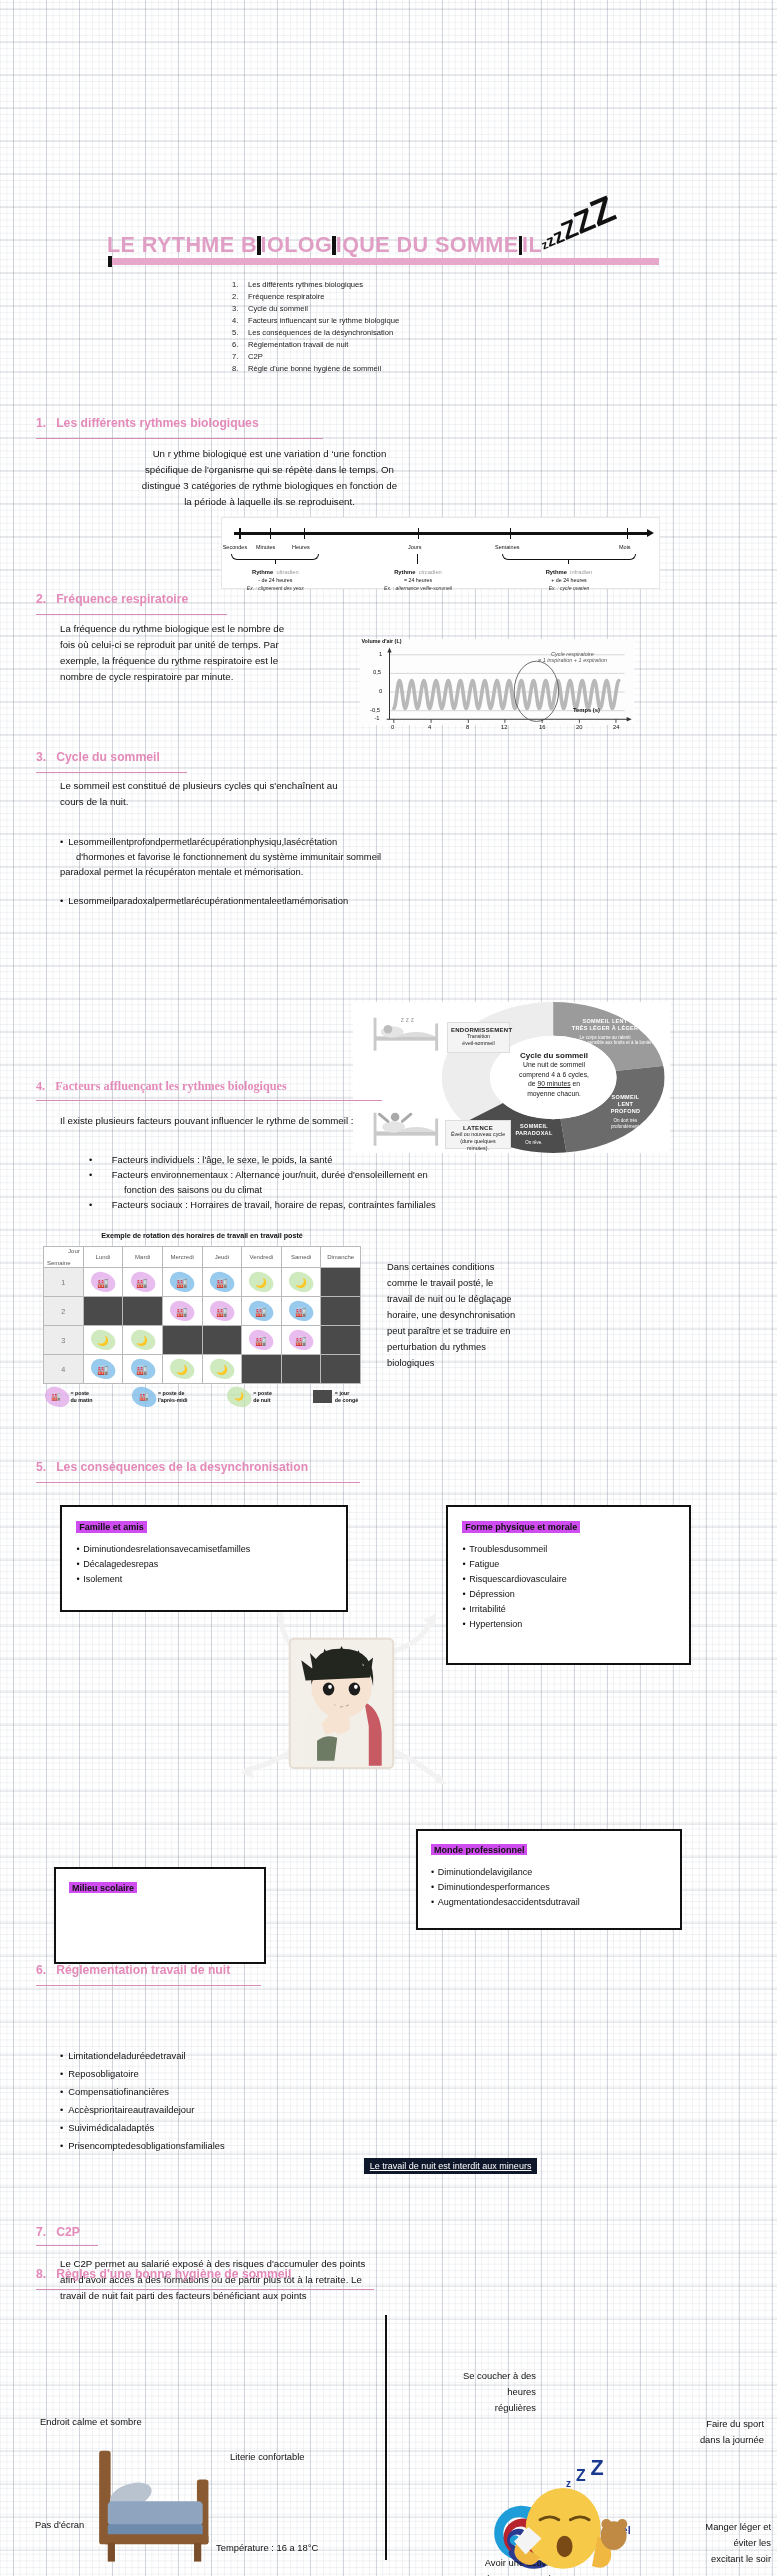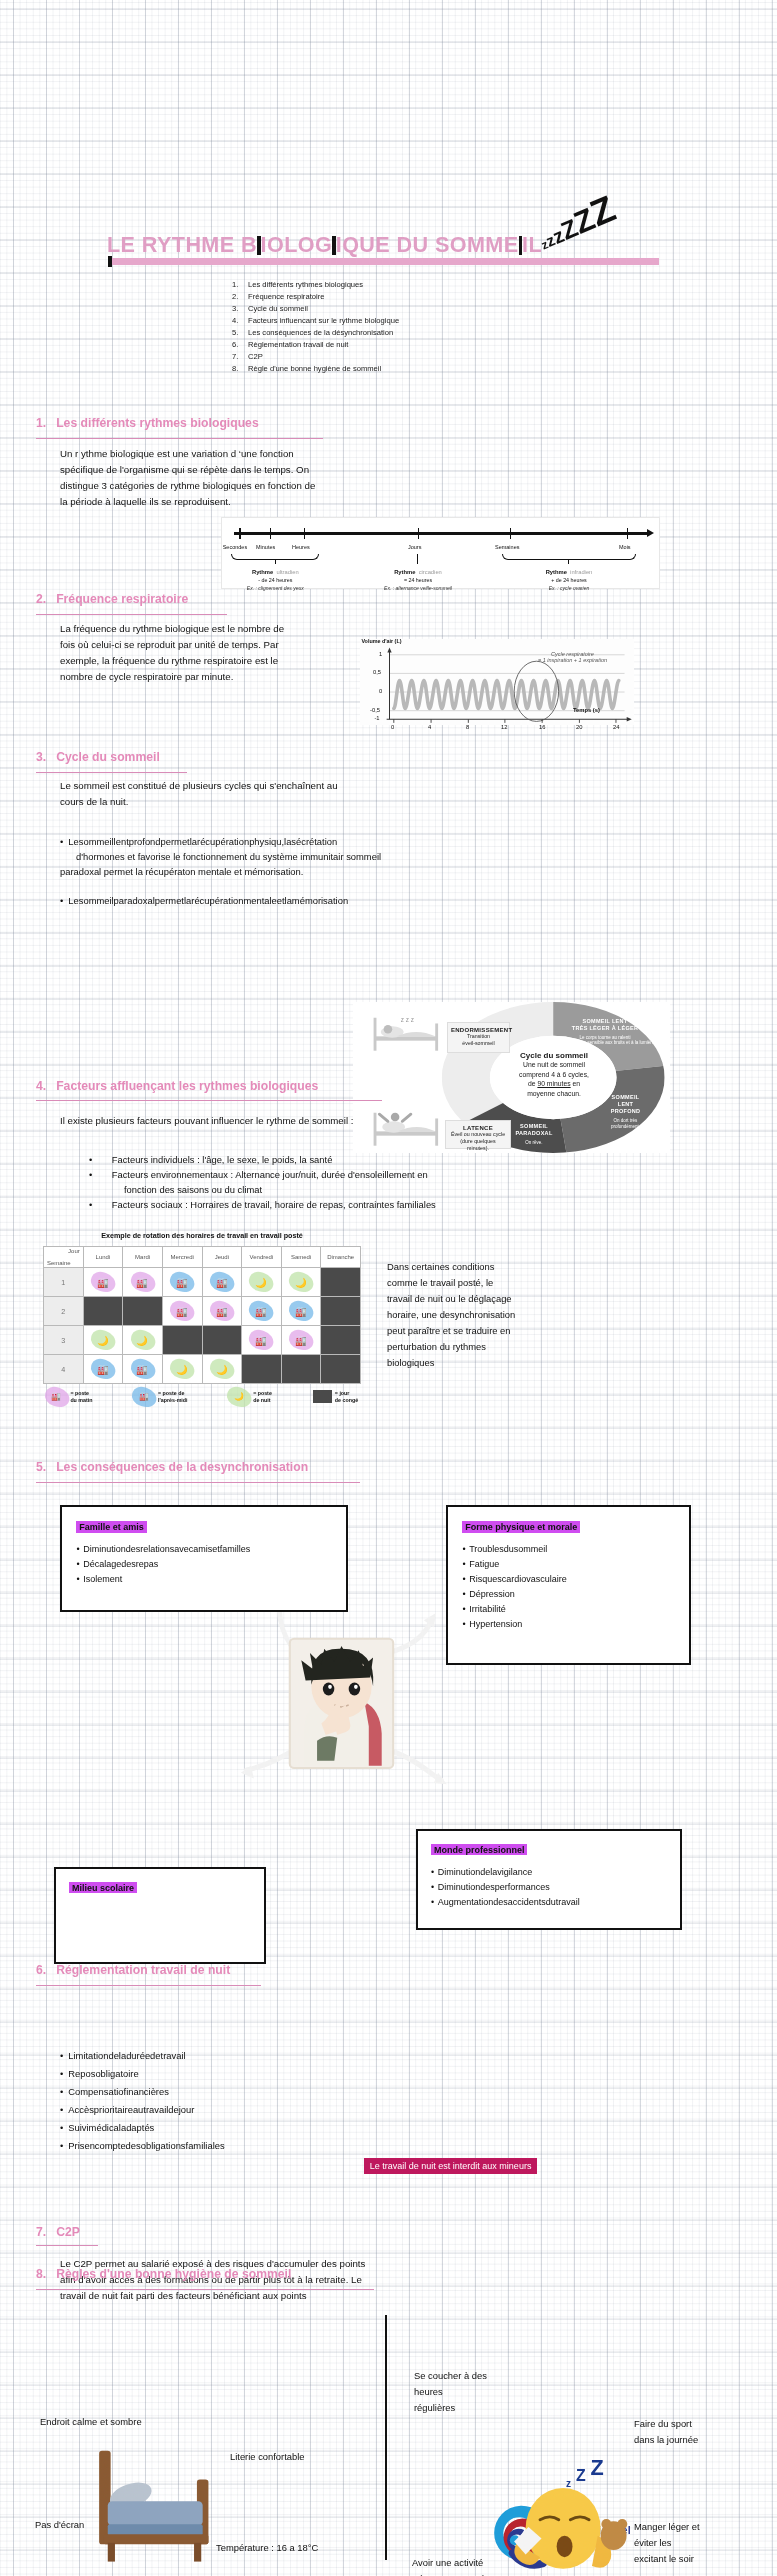--- a/index.html
+++ b/index.html
@@ -103,31 +103,31 @@
   
   .cbox{ border:2.2px solid #111; background:#fff; }
   .cbox .hl{ display:inline-block; background:#cf4df0; color:#111; font-weight:700;
       font-size:9px; padding:0.7px 2.9px; }
   .cbox ul{ list-style:none; margin:9.4px 0 0 0; padding:0; }
   .cbox li{ font-size:9px; line-height:15px; }
   .cbox li .d{ margin-right:3.6px; }
   .arrowimg{ position:absolute; pointer-events:none; }
 
   
-  .redbanner{ background:#be185d; color:#fff; font-size:9px; padding:2.9px 5.8px;
-      display:inline-block; white-space:nowrap; }
+  .redbanner{ background:#0f172a; color:#fff; font-size:9px; padding:2.9px 5.8px;
+      display:inline-block; white-space:nowrap;text-decoration:underline; }
 
   
   .c2p-logo{ position:relative; }
   .c2p-text{ position:absolute; font-size:10.8px; line-height:13.7px; color:#2b3a8f; font-weight:700;
              letter-spacing:0.2px;}
 
   
   .divider{ position:absolute; width:2.2px; background:#111; }
-  .hyg-lab{ position:absolute; font-size:9.4px; line-height:16px; color:#111; }
+  .hyg-lab{ position:absolute; font-size:9.4px; line-height:16px; color:#111;text-align:right; }
 </style>
 </head>
 <body>
 
 <div class="page">
 
   <div class="abs zzz" style="left:547px; top:216px;">
     <span style="font-size:12.2px;">z</span><span style="font-size:16px;">z</span><span style="font-size:20px;">z</span><span style="font-size:25px;">Z</span><span style="font-size:31px;">Z</span><span style="font-size:37px;">Z</span>
   </div>
 
@@ -147,21 +147,21 @@
     <li><span class="num">6.</span><span>Règlementation travail de nuit</span></li>
     <li><span class="num">7.</span><span>C2P</span></li>
     <li><span class="num">8.</span><span>Règle d'une bonne hygiène de sommeil</span></li>
   </ol>
 
   <div class="abs sec-head" style="left:36px; top:416px;">
     <span class="n">1.</span><span>Les différents rythmes biologiques</span>
   </div>
   <div class="abs sec-rule" style="left:36px; top:438px; width:287px;"></div>
 
-  <div class="abs body-text" style="left:60px; top:446px; width:403px;">
+  <div class="abs body-text" style="left:68px; top:446px; width:403px;text-align:center;">
     <div>Un r ythme biologique est une variation d ‘une fonction</div>
     <div>spécifique de l'organisme qui se répète dans le temps. On</div>
     <div>distingue 3 catégories de rythme biologiques en fonction de</div>
     <div>la période à laquelle ils se reproduisent.</div>
   </div>
 
   <div class="abs tl-card" style="left:221px; top:517px; width:439px; height:72px;">
     <div class="tl-axis" style="left:11.5px; top:14.4px; width:416px;"></div>
     <div class="tl-arrow" style="left:425px; top:11px;"></div>
 
@@ -366,21 +366,21 @@
       <rect x="2" y="8" width="4" height="46" fill="#c9c9c9"></rect>
         <rect x="88" y="16" width="4" height="38" fill="#c9c9c9"></rect>
       <rect x="4" y="34" width="86" height="6" fill="#c9c9c9"></rect>
       <ellipse cx="30" cy="28" rx="16" ry="8" fill="#e4e4e4"></ellipse>
       <path d="M36,34 q26,-12 52,0 z" fill="#dcdcdc"></path>
       <circle cx="32" cy="14" r="6" fill="#a9a9a9"></circle>
       <path d="M22,20 l-12,-10 M42,20 l12,-10" stroke="#a9a9a9" stroke-width="4" stroke-linecap="round"></path>
     </svg>
   </div>
 
-  <div class="abs sec-head" style="left:36px; top:1079px;">
+  <div class="abs sec-head" style="left:36px; top:1079px;font-family:Liberation Serif, serif;">
     <span class="n">4.</span><span>Facteurs affluençant les rythmes biologiques</span>
   </div>
   <div class="abs sec-rule" style="left:36px; top:1100px; width:346px;"></div>
 
   <div class="abs body-text" style="left:60px; top:1113px;">Il existe plusieurs facteurs pouvant influencer le rythme de sommeil :</div>
 
   <div class="abs bul" style="left:89px; top:1152px; width:504px;">
     <div><span class="d">•</span><span style="margin-left:14.4px">Facteurs individuels : l'âge, le sexe, le poids, la santé</span></div>
     <div><span class="d">•</span><span style="margin-left:14.4px">Facteurs environnementaux : Alternance jour/nuit, durée d'ensoleillement en</span></div>
     <div style="padding-left:35px;">fonction des saisons ou du climat</div>

